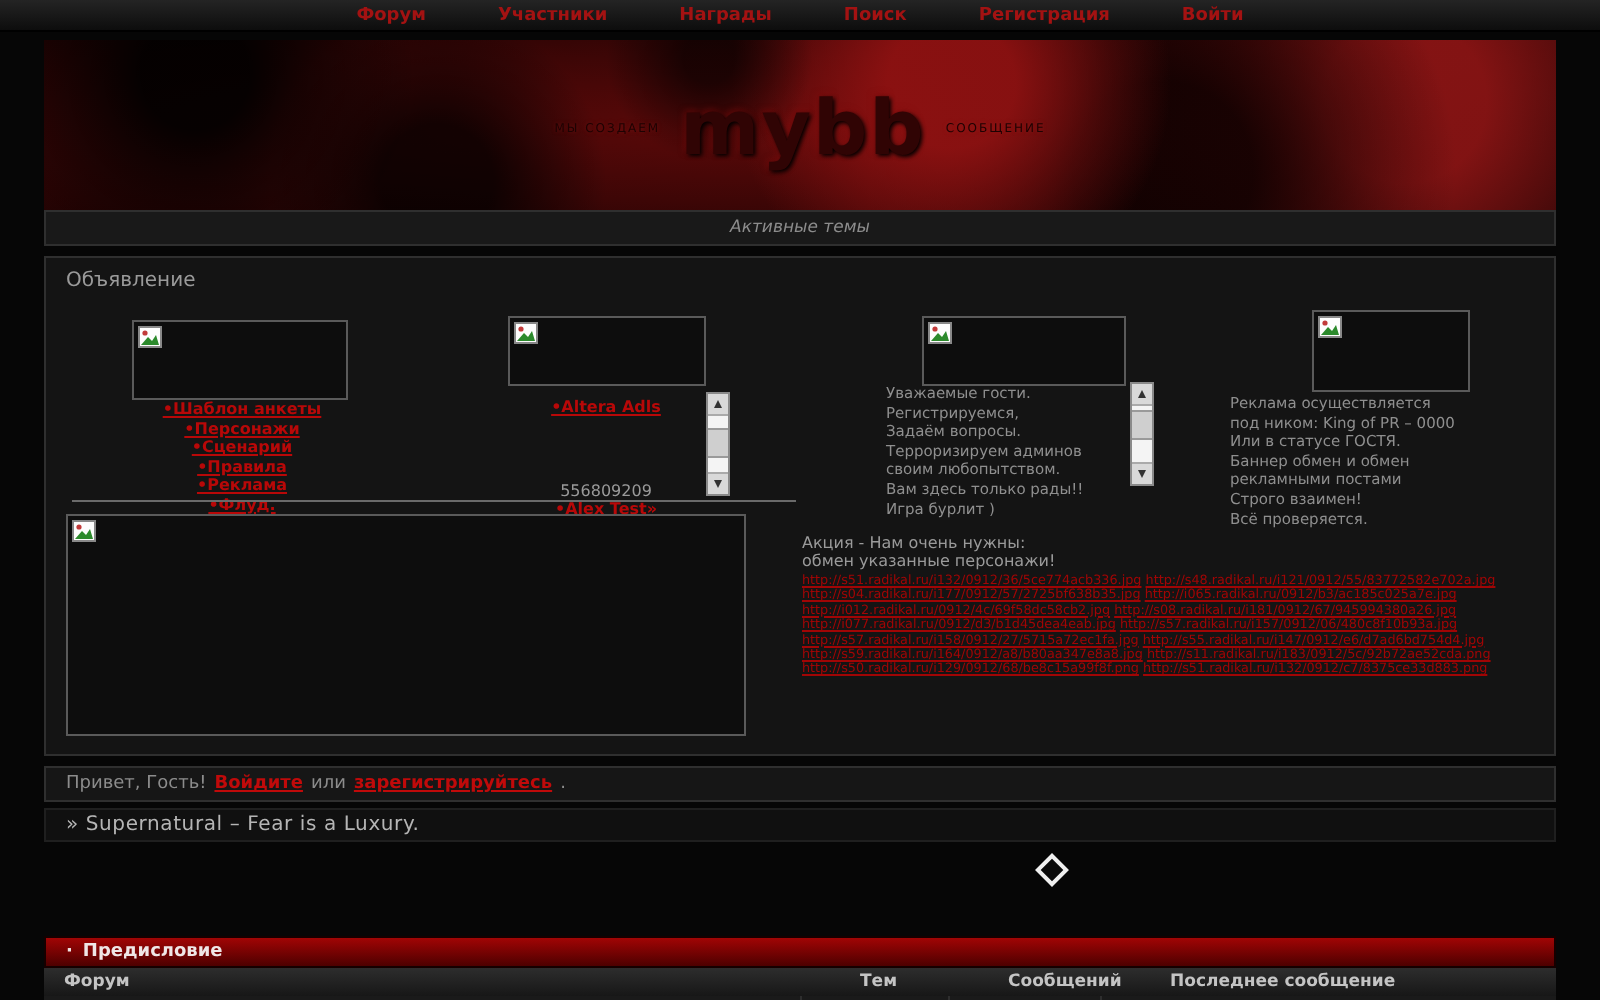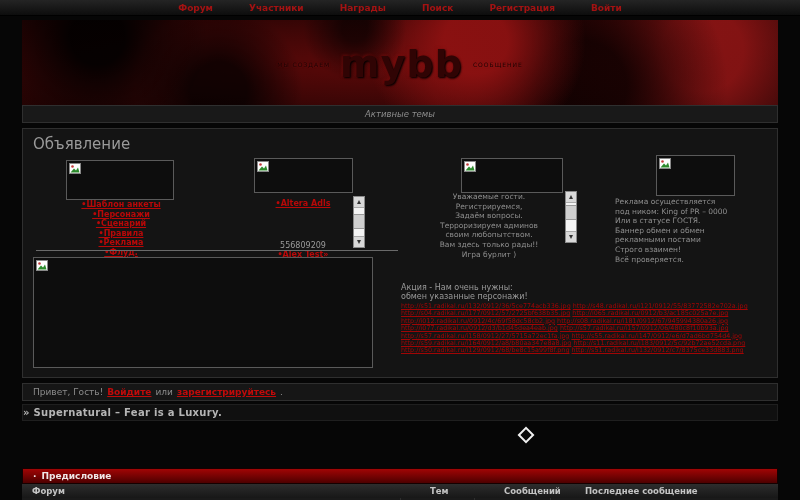--- a/index.html
+++ b/index.html
@@ -31,39 +31,39 @@
                text-shadow:0 0 2px rgba(160,30,30,.4);}
 
   .bar{position:absolute;left:22px;width:756px;box-sizing:border-box;
        border:1px solid #2f2f2f;background:#191919;}
   .active-topics{top:105px;height:18px;display:flex;align-items:center;justify-content:center;}
   .active-topics span{font-size:8.5px;color:#8c8c8c;font-style:italic;}
 
   
   .main-box{position:absolute;left:22px;top:128px;width:756px;height:250px;box-sizing:border-box;
             border:1px solid #2f2f2f;background:#141414;}
-  .panel-title{position:absolute;left:10px;top:6px;font-size:15px;color:#9a9a9a;}
+  .panel-title{position:absolute;left:10px;top:6px;font-size:10px;color:#9a9a9a;}
   .imgbox{position:absolute;border:1px solid #5a5a5a;background:#0d0d0d;}
   .imgbox svg{margin:2px;display:block;}
   .b1{left:43px;top:31px;width:106px;height:38px;}
   .b2{left:231px;top:29px;width:97px;height:33px;}
   .b3{left:438px;top:29px;width:100px;height:33px;}
   .b4{left:633px;top:26px;width:77px;height:39px;}
   .bigbox{left:10px;top:128px;width:338px;height:109px;}
 
   .links1{position:absolute;left:18px;top:71px;width:160px;text-align:center;
           font-size:8px;line-height:9.5px;}
   .links1 a{display:block;color:#b80808;font-weight:bold;text-decoration:underline;text-align:center;}
 
   .contacts{position:absolute;left:212px;top:70px;width:136px;text-align:center;
             font-size:8px;line-height:9.5px;}
   .contacts .cname{display:block;color:#b80808;font-weight:bold;text-decoration:underline;}
   .contacts .icq{display:block;color:#9a9a9a;margin-top:32px;}
 
-  .guests{position:absolute;left:396px;top:63px;width:140px;text-align:center;
+  .guests{position:absolute;left:420px;top:63px;width:140px;text-align:left;
           font-size:7.5px;line-height:9.6px;color:#8f8f8f;white-space:pre-line;}
   .ads{position:absolute;left:592px;top:68px;width:160px;
        font-size:7.5px;line-height:9.6px;color:#8f8f8f;white-space:pre-line;}
 
   .vscroll{position:absolute;width:12px;height:52px;background:#ececec;border:1px solid #8a8a8a;
            box-sizing:border-box;display:flex;flex-direction:column;}
   .vs1{left:330px;top:67px;}
   .vs2{left:542px;top:62px;}
   .sb-btn{height:10px;background:#d9d9d9;position:relative;flex:none;}
   .sb-up{border-bottom:1px solid #aaa;}
@@ -73,32 +73,32 @@
   .sb-up::after{top:3px;border-bottom:4px solid #333;}
   .sb-down::after{top:3px;border-top:4px solid #333;}
   .sb-track{flex:1;position:relative;background:#f4f4f4;}
   .sb-thumb{position:absolute;left:0;right:0;height:13px;background:#cfcfcf;
             border-top:1px solid #9a9a9a;border-bottom:1px solid #9a9a9a;}
   .vs1 .sb-thumb{top:6px;}
   .vs2 .sb-thumb{top:2px;}
 
   .rule{position:absolute;left:13px;top:121px;width:362px;border-top:1px solid #6a6a6a;}
 
-  .action{position:absolute;left:378px;top:154px;width:356px;
+  .action{position:absolute;left:378px;top:138px;width:356px;
           font-size:8px;line-height:9px;color:#9a9a9a;}
   .action .urls{margin-top:2px;font-size:6.4px;line-height:7.4px;white-space:nowrap;overflow:hidden;}
   .action a{color:#a10505;text-decoration:underline;}
 
   
   .greeting{top:383px;height:18px;display:flex;align-items:center;padding-left:10px;
             font-size:9px;color:#8c8c8c;gap:4px;background:#161616;}
   .greeting a{color:#c00a0a;font-weight:bold;text-decoration:underline;}
   .board-title{position:absolute;left:22px;top:404px;width:756px;height:17px;box-sizing:border-box;
                background:#101010;border:1px solid #1f1f1f;display:flex;align-items:center;
-               font-size:10px;font-weight:bold;color:#b5b5b5;letter-spacing:.3px;text-align:center;}
+               padding-left:10px;font-size:10px;font-weight:normal;color:#b5b5b5;letter-spacing:.3px;text-align:center;}
 
   .diamond{position:absolute;left:520px;top:429px;width:8px;height:8px;background:#0a0a0a;
            border:2px solid #f0f0f0;transform:rotate(45deg);}
 
   
   .category-bar{position:absolute;left:22px;top:468px;width:756px;height:16px;box-sizing:border-box;
                 background:linear-gradient(#a10505,#4d0000);border:1px solid #150000;
                 display:flex;align-items:center;padding-left:10px;gap:5px;
                 font-size:9px;font-weight:bold;color:#efe6e6;}
   .thead{position:absolute;left:22px;top:484px;width:756px;height:14px;

